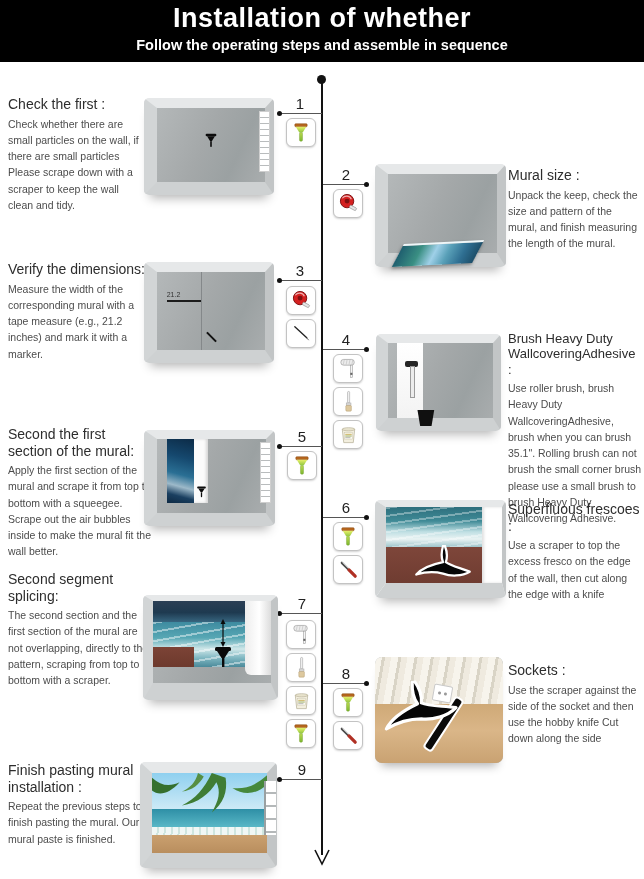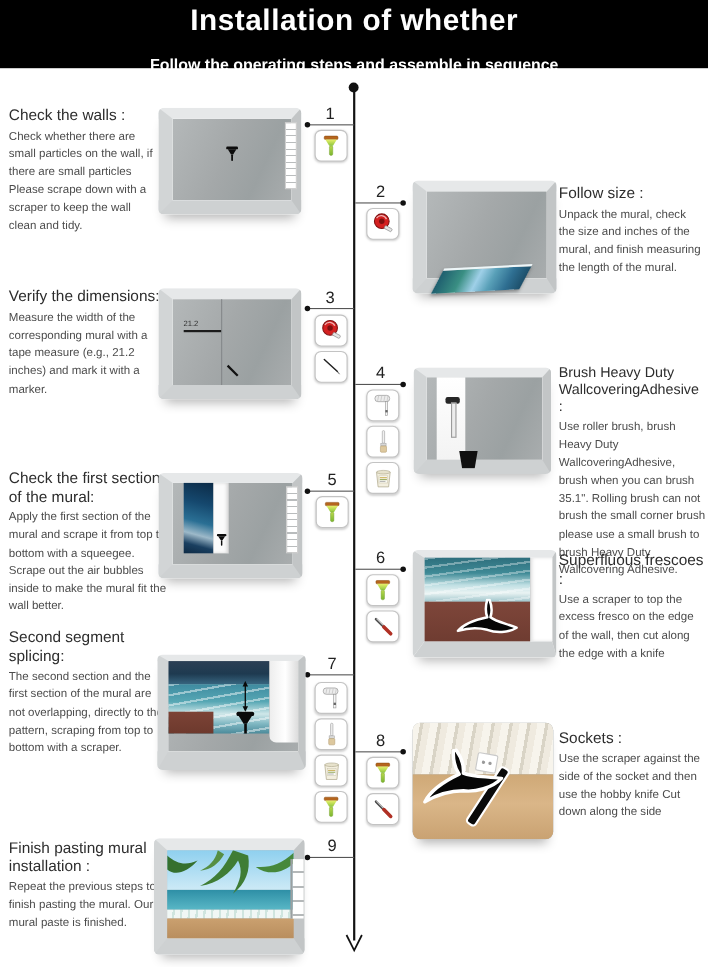--- a/index.html
+++ b/index.html
@@ -2,21 +2,21 @@
 <html><head>
 <meta charset="utf-8">
 <style>
   html,body{margin:0;padding:0;background:#fff;}
   .page{position:relative;width:644px;height:879px;background:#fff;overflow:hidden;
         font-family:"Liberation Sans", sans-serif;}
 
   
   .hdr{position:absolute;left:0;top:0;width:644px;height:62px;background:#000;color:#fff;text-align:center;}
   .hdr-title{font-size:27px;font-weight:bold;letter-spacing:.5px;margin-top:3px;}
-  .hdr-sub{font-size:14.5px;font-weight:bold;margin-top:18px;}
+  .hdr-sub{font-size:14.5px;font-weight:bold;margin-top:3px;}
 
   
   .tl-line{position:absolute;left:321px;top:79px;width:2px;height:776px;background:#121212;}
   .tl-circle{position:absolute;left:317px;top:75px;width:9px;height:9px;border-radius:50%;background:#121212;}
   .tl-arrow{position:absolute;left:313px;top:849px;}
 
   .conn{position:absolute;height:1px;background:#555;}
   .c1{left:280px;top:113px;width:42px}.c2{left:323px;top:184px;width:45px}
   .c3{left:280px;top:280px;width:42px}.c4{left:323px;top:349px;width:45px}
   .c5{left:280px;top:446px;width:42px}.c6{left:323px;top:517px;width:45px}
@@ -347,37 +347,37 @@
         </svg>
       </div>
     <div class="icobox">
         <svg width="21" height="21">
           <use href="#sym-knife"></use>
         </svg>
       </div>
   </div>
 
   <div class="txt t1">
-    <h3>Check the walls :</h3>
+    <h3>Check the first :</h3>
     <p>Check whether there are small particles on the wall, if there are small particles Please scrape down with a scraper to keep the wall clean and tidy.</p>
   </div>
   <div class="txt t2">
-    <h3>Follow size :</h3>
-    <p>Unpack the mural, check the size and inches of the mural, and finish measuring the length of the mural.</p>
+    <h3>Mural size :</h3>
+    <p>Unpack the keep, check the size and pattern of the mural, and finish measuring the length of the mural.</p>
   </div>
   <div class="txt t3">
     <h3>Verify the dimensions:</h3>
     <p>Measure the width of the corresponding mural with a tape measure (e.g., 21.2 inches) and mark it with a marker.</p>
   </div>
   <div class="txt t4">
     <h3>Brush Heavy Duty WallcoveringAdhesive :</h3>
     <p>Use roller brush, brush Heavy Duty WallcoveringAdhesive, brush when you can brush 35.1". Rolling brush can not brush the small corner brush please use a small brush to brush Heavy Duty Wallcovering Adhesive.</p>
   </div>
   <div class="txt t5">
-    <h3>Check the first section of the mural:</h3>
+    <h3>Second the first section of the mural:</h3>
     <p>Apply the first section of the mural and scrape it from top to bottom with a squeegee. Scrape out the air bubbles inside to make the mural fit the wall better.</p>
   </div>
   <div class="txt t6">
     <h3>Superfluous frescoes :</h3>
     <p>Use a scraper to top the excess fresco on the edge of the wall, then cut along the edge with a knife</p>
   </div>
   <div class="txt t7">
     <h3>Second segment splicing:</h3>
     <p>The second section and the first section of the mural are not overlapping, directly to the pattern, scraping from top to bottom with a scraper.</p>
   </div>

